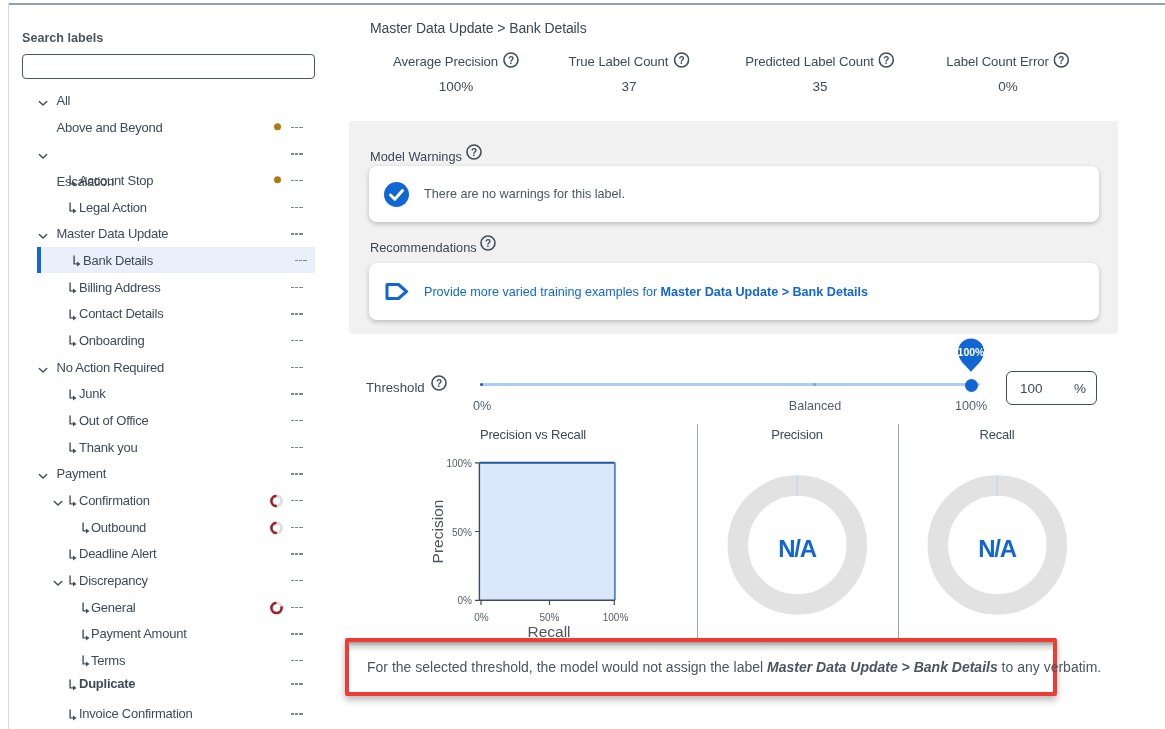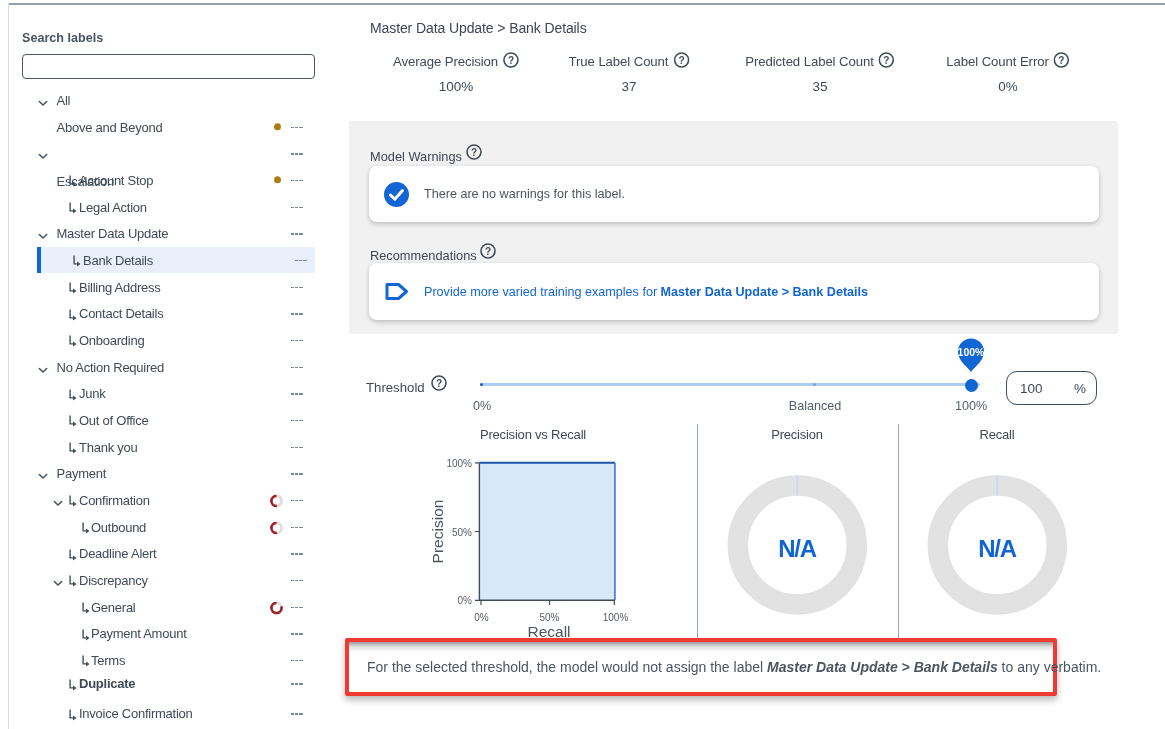--- a/index.html
+++ b/index.html
@@ -38,21 +38,21 @@
 
   
   .thr-label { left:366px; top:379px; font-size:13.2px; color:#3f4a57; }
   .track { left:480px; top:382.5px; width:500px; height:3.6px; background:#abcdf2; border-radius:2px; }
   .track-dot0 { left:480px; top:383px; width:3px; height:3px; border-radius:50%; background:#1b5ac2; }
   .track-dotm { left:813px; top:383px; width:3.4px; height:3.4px; border-radius:50%; background:#78a3d9; }
   .handle { left:965px; top:378.8px; width:13px; height:13px; border-radius:50%; background:#1266d3; }
   .thr-0 { left:473px; top:398.5px; font-size:12.6px; color:#535f6b; }
   .thr-bal { left:815px; top:398.5px; font-size:12.6px; color:#535f6b; transform:translateX(-50%); }
   .thr-100 { left:971px; top:398.5px; font-size:12.6px; color:#535f6b; transform:translateX(-50%); }
-  .thr-input { left:1006px; top:371px; width:91px; height:34px; border:1.5px solid #3f4d5a; border-radius:11px; background:#fff; }
+  .thr-input { left:1006px; top:371px; width:91px; height:34px; border:1.5px solid #3f4d5a; border-radius:6px; background:#fff; }
   .thr-input .v { position:absolute; left:13px; top:50%; transform:translateY(-50%); font-size:13.5px; color:#3f4a57; }
   .thr-input .p { position:absolute; right:10px; top:50%; transform:translateY(-50%); font-size:13.5px; color:#3f4a57; }
 
   
   .sect-title { top:427px; transform:translateX(-50%); font-size:13px; letter-spacing:-0.2px; color:#3e4a57; }
   .divider { top:424px; width:1px; height:224px; background:#9aa6b3; }
   .na { top:535px; transform:translateX(-50%); font-size:24px; letter-spacing:-1.2px; font-weight:bold; color:#1266d3; }
 
   
   .redbox { left:345px; top:638px; width:712px; height:58px; background:#fff; border:4px solid #ee3b33; border-radius:2px;
@@ -401,21 +401,21 @@
             <circle cx="8" cy="8" r="7" fill="none" stroke="#3f4d5a" stroke-width="1.6"></circle>
             <text x="8" y="11.6" text-anchor="middle" font-size="10" font-weight="bold" fill="#3f4d5a" font-family="Liberation Sans, sans-serif">?</text>
           </svg></span></div>
     <div class="card" style="top:45px; height:56px;">
       <svg style="position:absolute; left:15px; top:15.5px;" width="25" height="25" viewBox="0 0 25 25">
         <circle cx="12.5" cy="12.5" r="12.5" fill="#1266d3"></circle>
         <path d="M6.5 13 L10.8 17.2 L18.5 8.5" fill="none" stroke="#fff" stroke-width="3" stroke-linecap="round" stroke-linejoin="round"></path>
       </svg>
       <div class="cardtxt">There are no warnings for this label.</div>
     </div>
-    <div class="ptitle" style="left:21px; top:126px;">Recommendations <span class="qicon" style="position:relative; top:-4px;"><svg width="16" height="16" viewBox="0 0 16 16">
+    <div class="ptitle" style="left:21px; top:118px;">Recommendations <span class="qicon" style="position:relative; top:-4px;"><svg width="16" height="16" viewBox="0 0 16 16">
             <circle cx="8" cy="8" r="7" fill="none" stroke="#3f4d5a" stroke-width="1.6"></circle>
             <text x="8" y="11.6" text-anchor="middle" font-size="10" font-weight="bold" fill="#3f4d5a" font-family="Liberation Sans, sans-serif">?</text>
           </svg></span></div>
     <div class="card" style="top:142px; height:57px;">
       <svg style="position:absolute; left:15.5px; top:19px;" width="25" height="19" viewBox="0 0 25 19">
         <path d="M2.5 2.5 H14 L22 9.5 L14 16.5 H2.5 Z" fill="none" stroke="#1266d3" stroke-width="3" stroke-linejoin="round" transform="translate(-0.5,0)"></path>
       </svg>
       <div class="cardtxt" style="left:55px; color:#1266d3;">Provide more varied training examples for <b>Master Data Update &gt; Bank Details</b></div>
     </div>
   </div>

